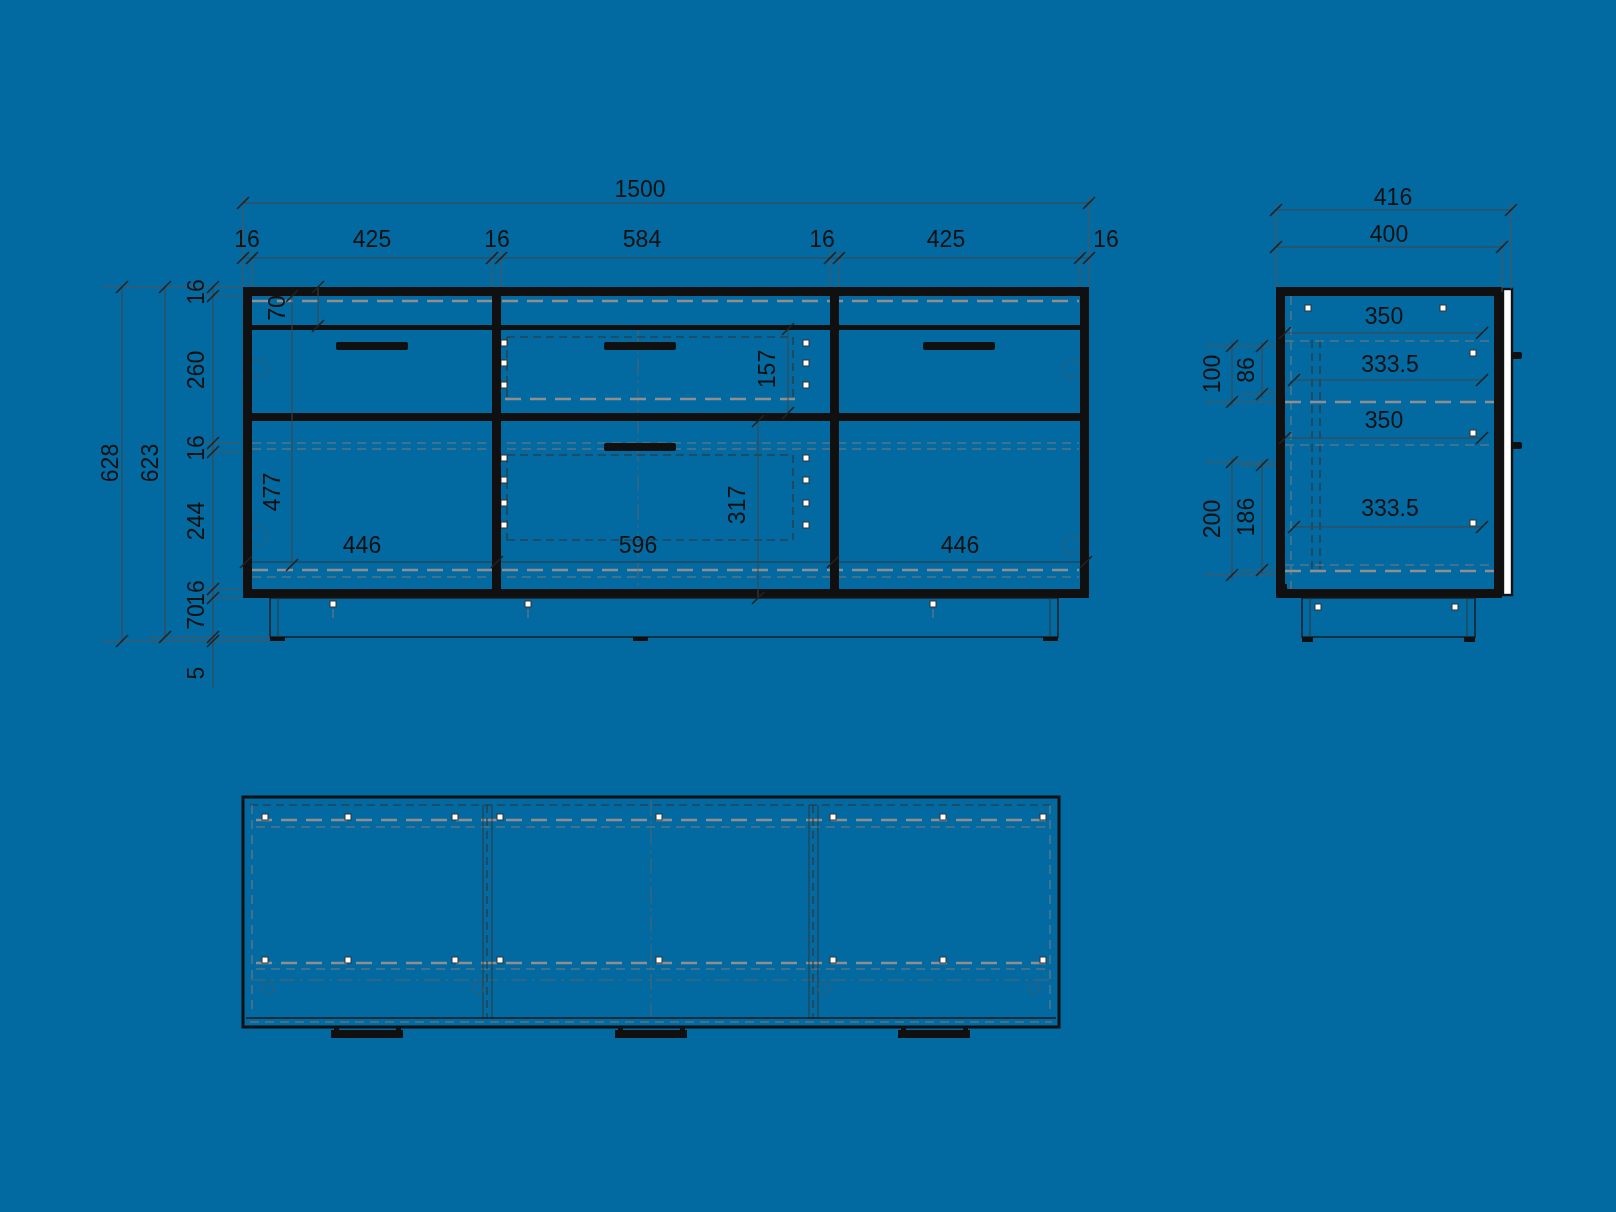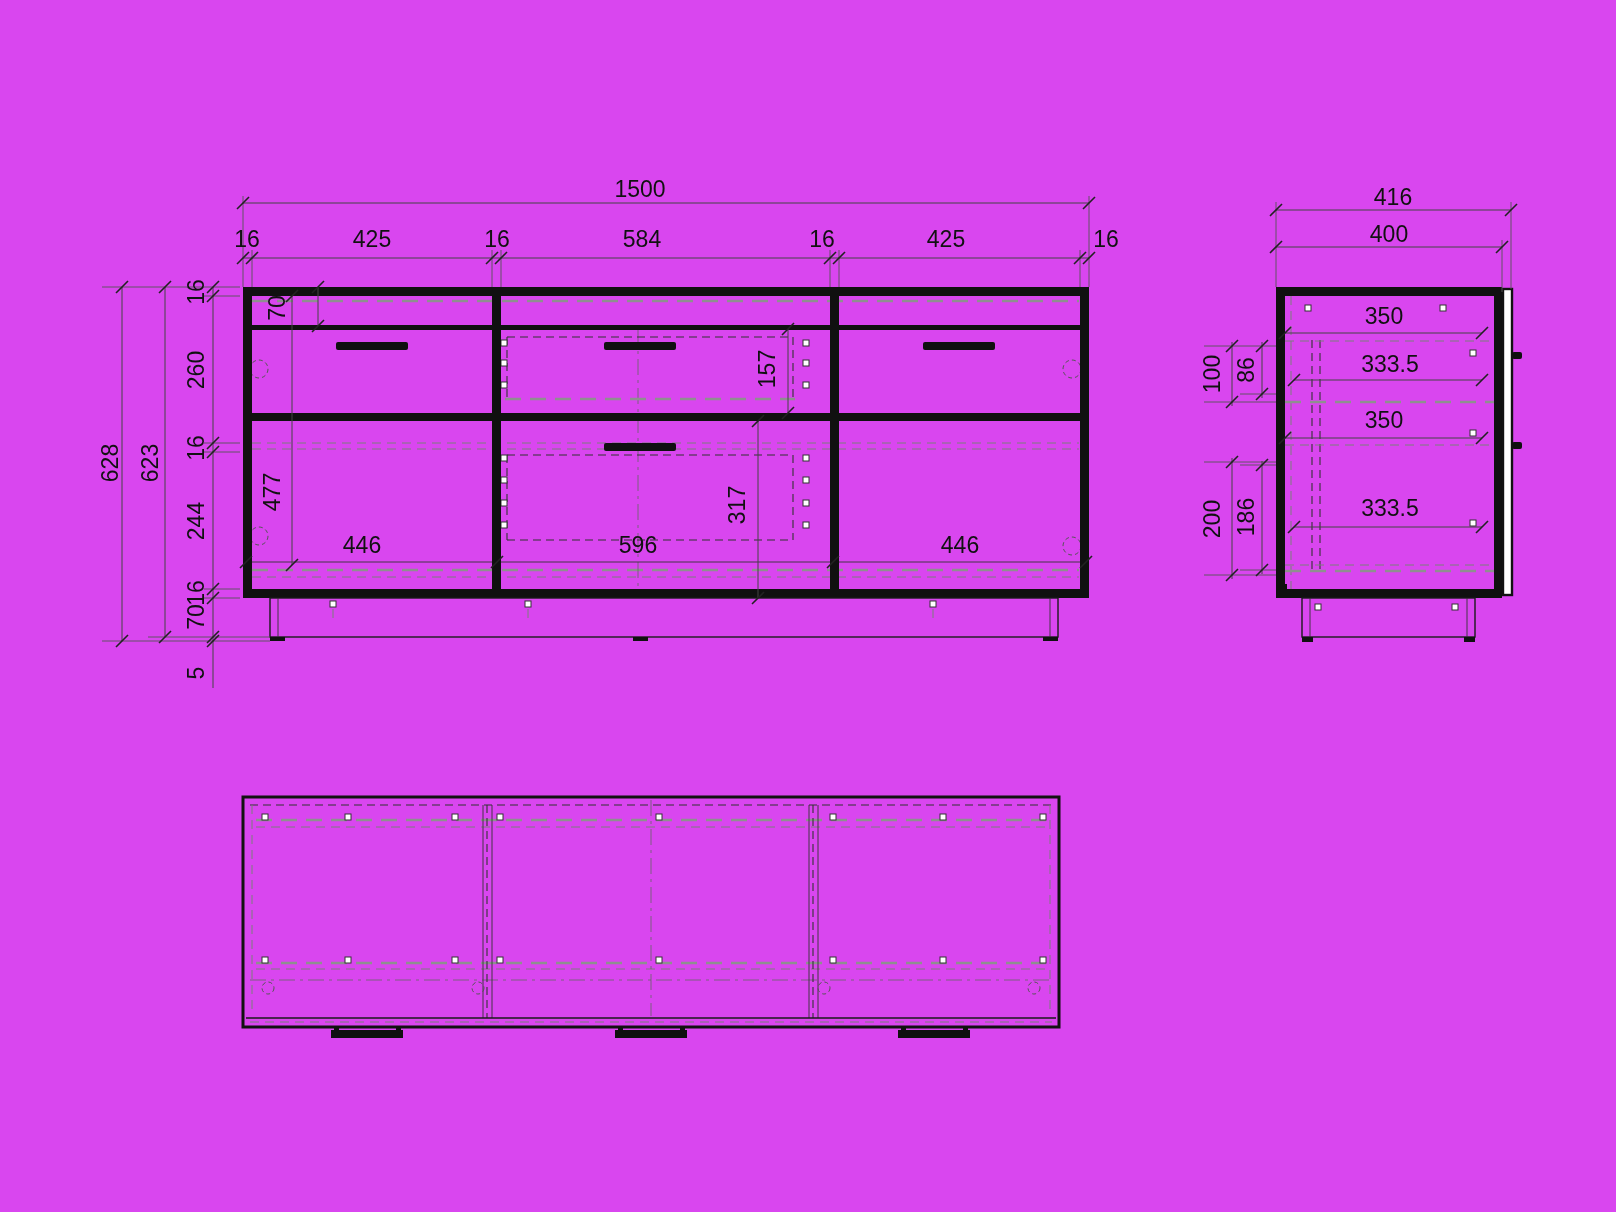--- a/index.html
+++ b/index.html
@@ -1,16 +1,16 @@
 <!DOCTYPE html>
 <html><head>
 <meta charset="utf-8">
 <style>
   html,body{margin:0;padding:0;background:#ffffff;}
-  .page{width:1616px;height:1212px;position:relative;background:#d946ef;overflow:hidden;}
+  .page{width:1616px;height:1212px;position:relative;background:#0369a1;overflow:hidden;}
   svg{display:block;}
   text{font-family:"Liberation Sans",sans-serif;font-size:23px;fill:#111;}
   .blk{fill:#101010;stroke:none;}
   .s1{stroke:#1a1a1a;stroke-width:1.4;fill:none;}
   .thin{stroke:#333;stroke-width:0.9;fill:none;}
   .ext{stroke:#555;stroke-width:0.9;fill:none;}
   .diml{stroke:#444;stroke-width:1;fill:none;}
   .tick{stroke:#222;stroke-width:1.6;fill:none;}
   .hidG{stroke:#8f8f8f;stroke-width:2.6;stroke-dasharray:16 9;fill:none;}
   .hidg{stroke:#7d7d7d;stroke-width:1;stroke-dasharray:9 6;fill:none;}

